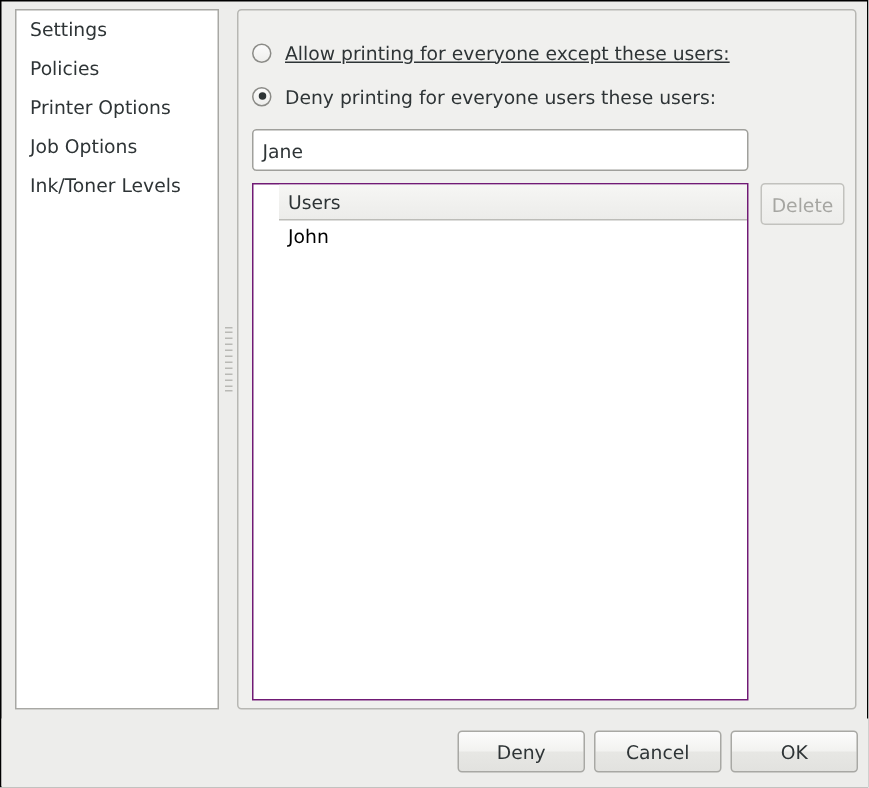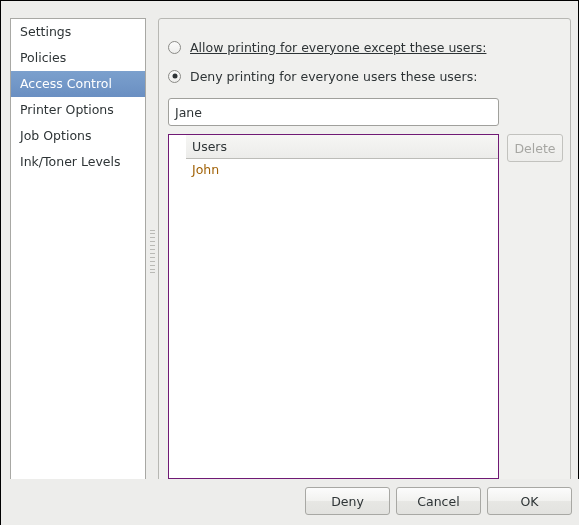--- a/index.html
+++ b/index.html
@@ -23,21 +23,20 @@
     border: 1px solid #000;
     box-sizing: border-box;
   }
 
   
   .paned {
     position: absolute;
     left: 0; top: 0;
     width: 484px;
     height: 478px;
-    margin-top: 12px;
   }
 
   
   .sidebar {
     position: absolute;
     left: 9px;
     top: 5px;
     width: 136px;
     height: 467px;
     background: #ffffff;
@@ -206,21 +205,21 @@
     background: linear-gradient(to bottom, #f6f6f4 0%, #ececea 100%);
     border-bottom: 1px solid #bcbcb8;
     font-size: 12.5px;
     color: #2e3436;
   }
   .list-row {
     height: 22px;
     line-height: 22px;
     padding-left: 6px;
     font-size: 12.5px;
-    color: #a16207;
+    color: #000000;
   }
 
   
   .actionbar {
     position: absolute;
     left: 0;
     top: 478px;
     width: 579px;
     height: 46px;
     background: #ededeb;
@@ -241,23 +240,20 @@
 <div id="root">
 
   <div class="paned">
 
     <div class="sidebar">
       <div class="side-item">
         <span>Settings</span>
       </div>
       <div class="side-item">
         <span>Policies</span>
-      </div>
-      <div class="side-item selected">
-        <span>Access Control</span>
       </div>
       <div class="side-item">
         <span>Printer Options</span>
       </div>
       <div class="side-item">
         <span>Job Options</span>
       </div>
       <div class="side-item">
         <span>Ink/Toner Levels</span>
       </div>

